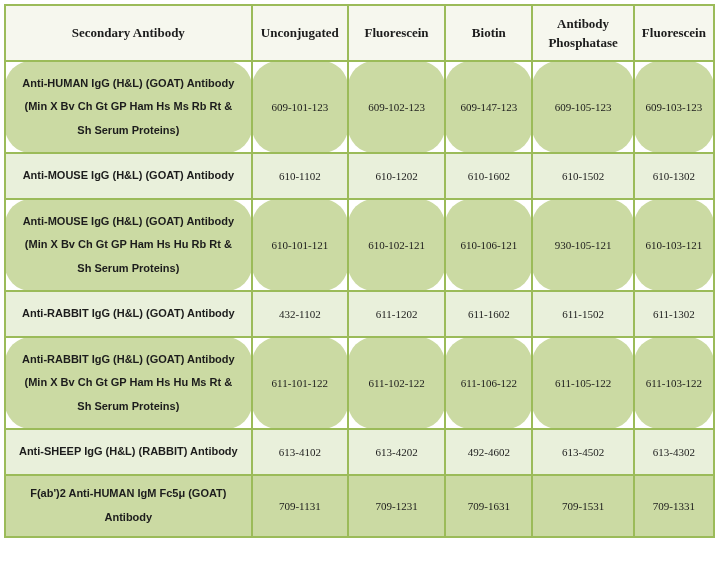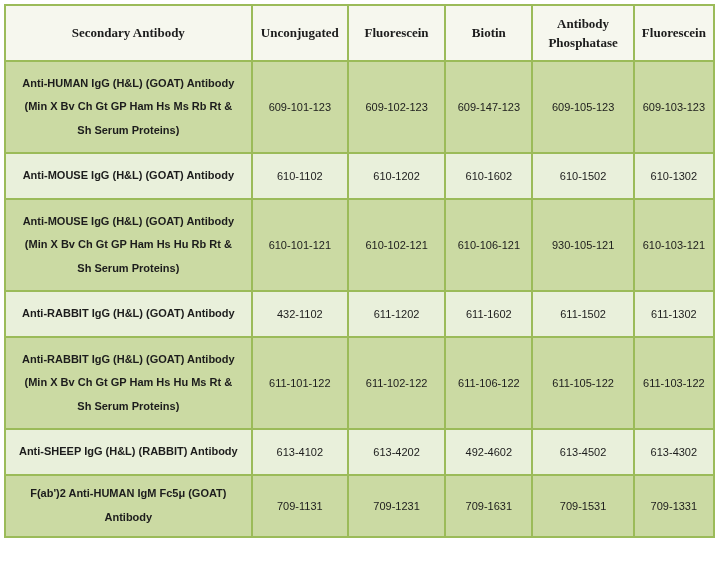--- a/index.html
+++ b/index.html
@@ -42,24 +42,25 @@
     font-weight:bold;
     font-size:11px;
     white-space:pre-line;
     line-height:2.15;
     padding:5px 4px;
     min-height:28px;
   }
   td.code-cell{
     font-size:11px;
     padding:5px 2px;
+    font-family:Liberation Serif, serif;
   }
   tbody tr.lines-1 td{height:34px;}
   tbody tr.lines-2 td{height:50px;}
-  tbody tr.lines-3 td{height:80px;}
+  tbody tr.lines-3 td{height:80px;border-radius:26px;}
 </style>
 </head>
 <body>
 
 <div class="table-wrap">
   <table class="antibody-table">
     <colgroup>
       <col style="width:246px">
       <col style="width:96px">
       <col style="width:97px">

